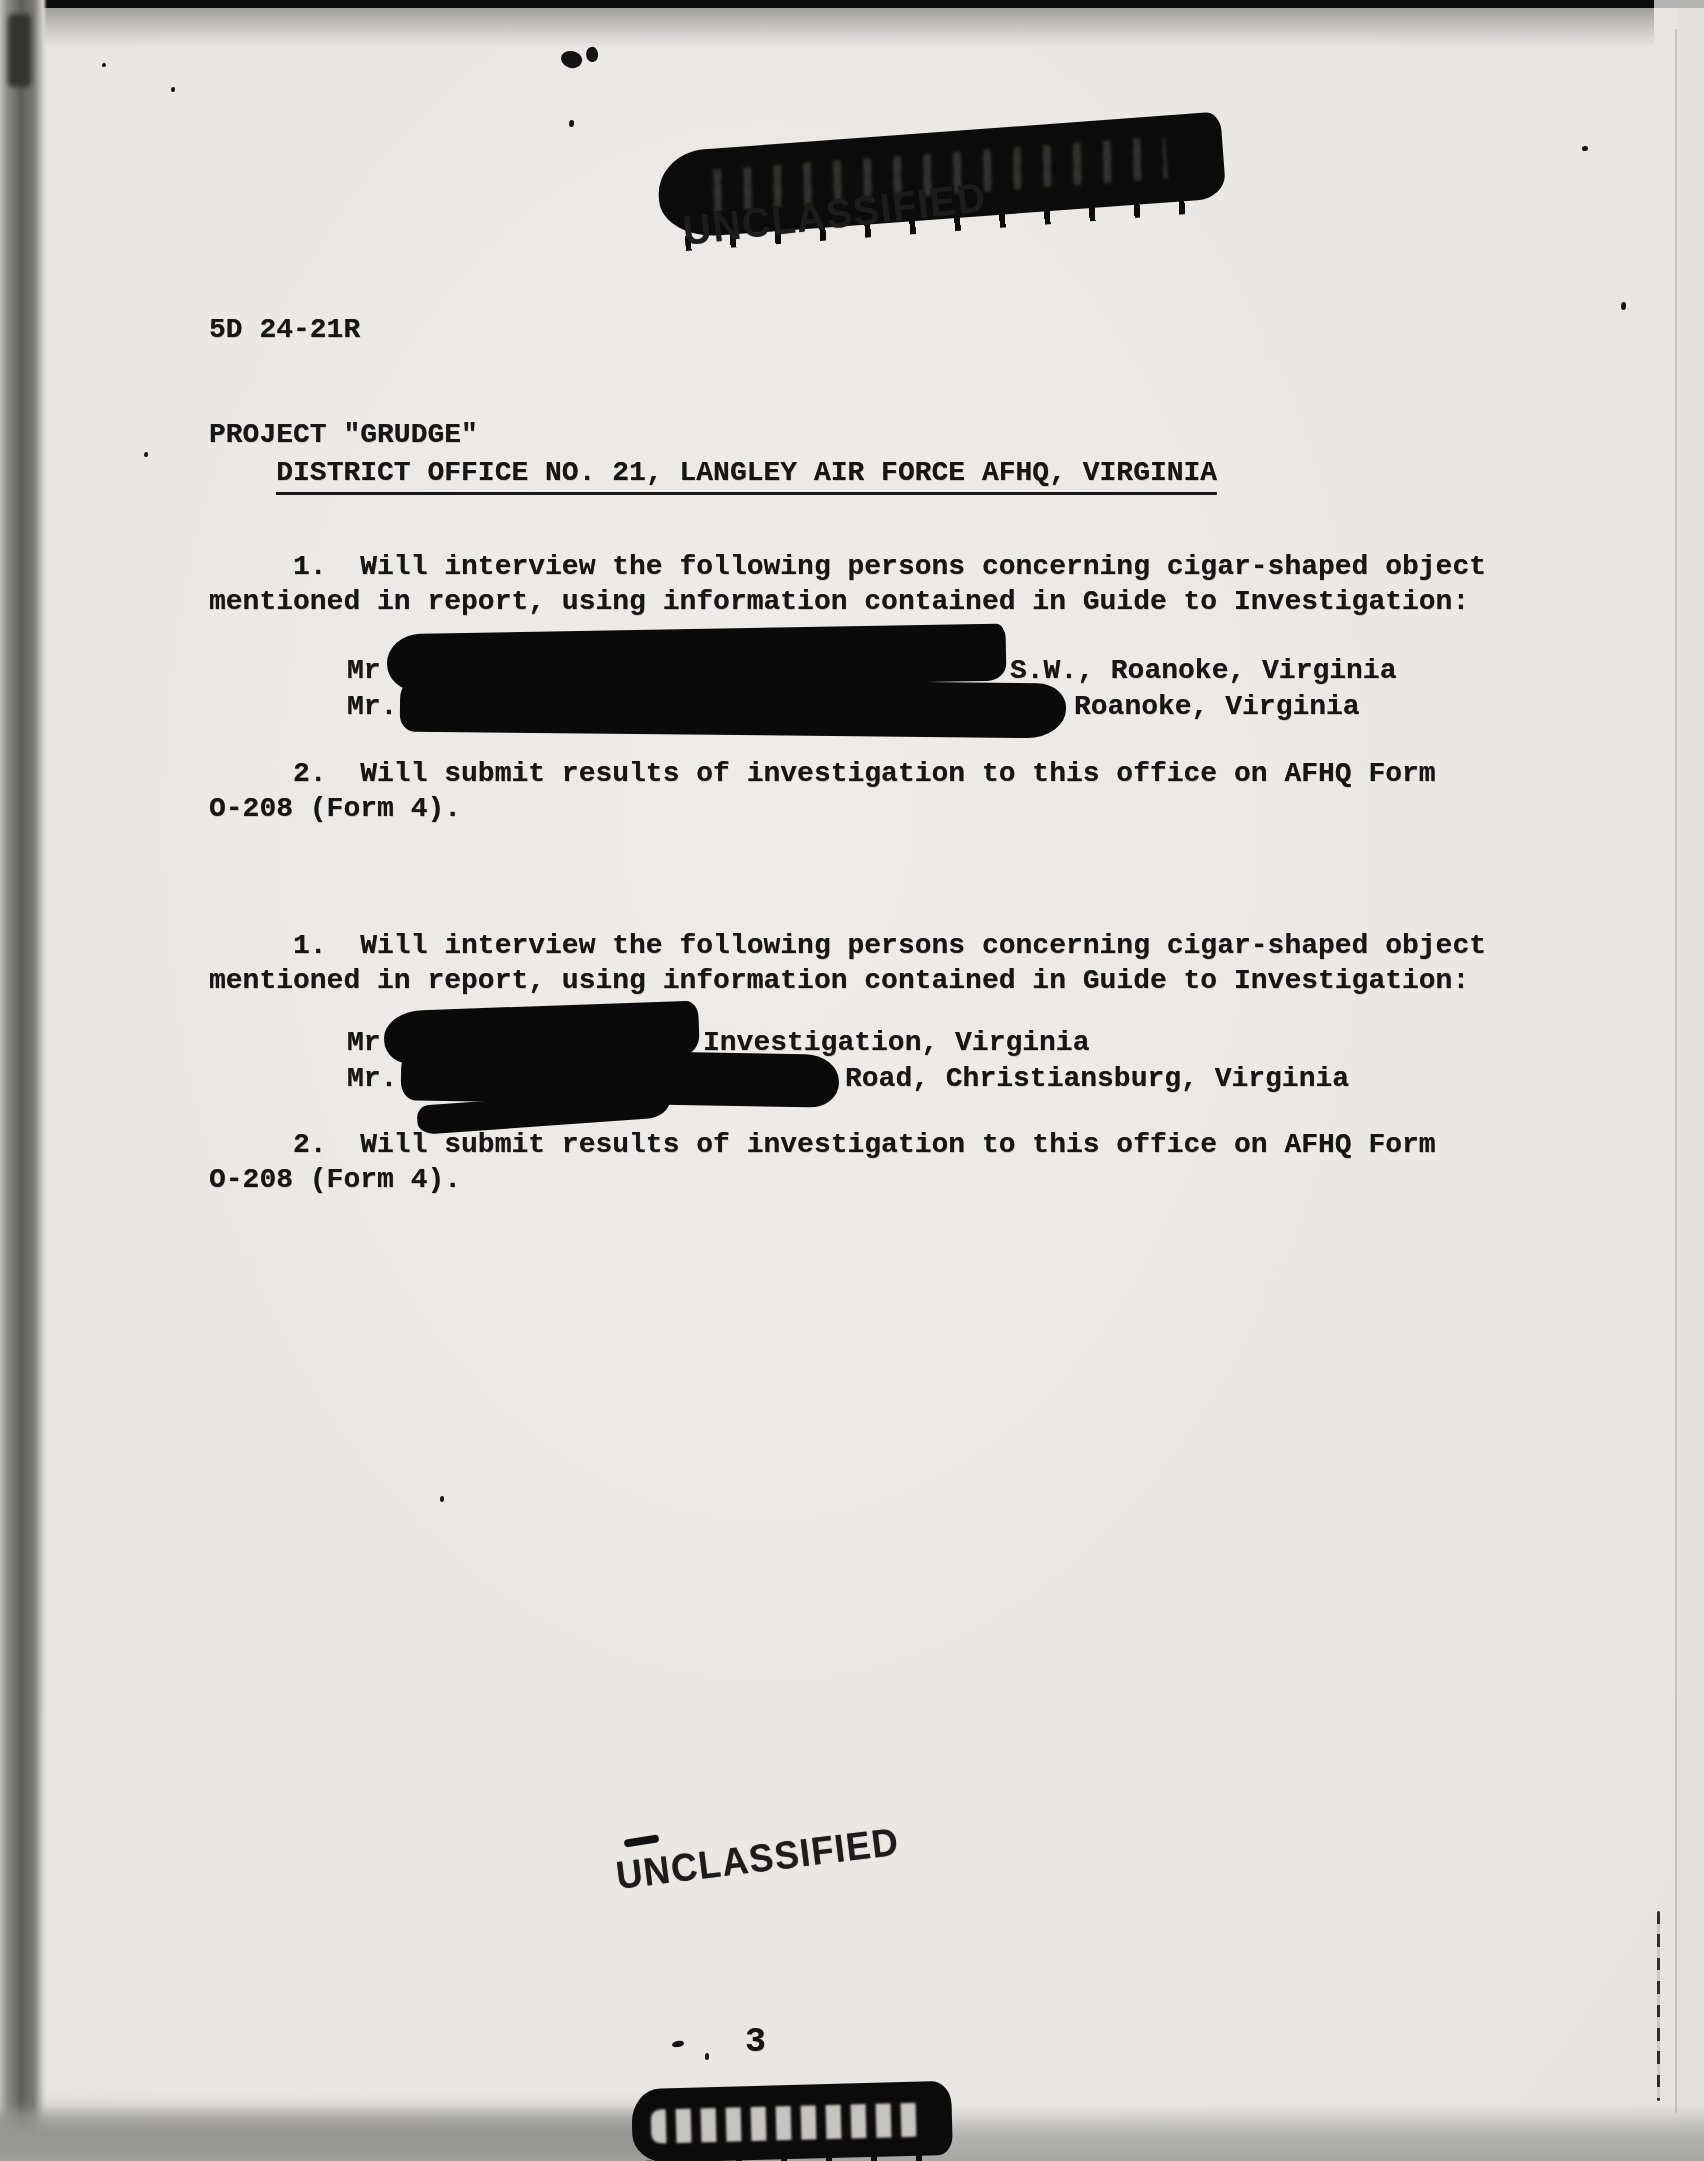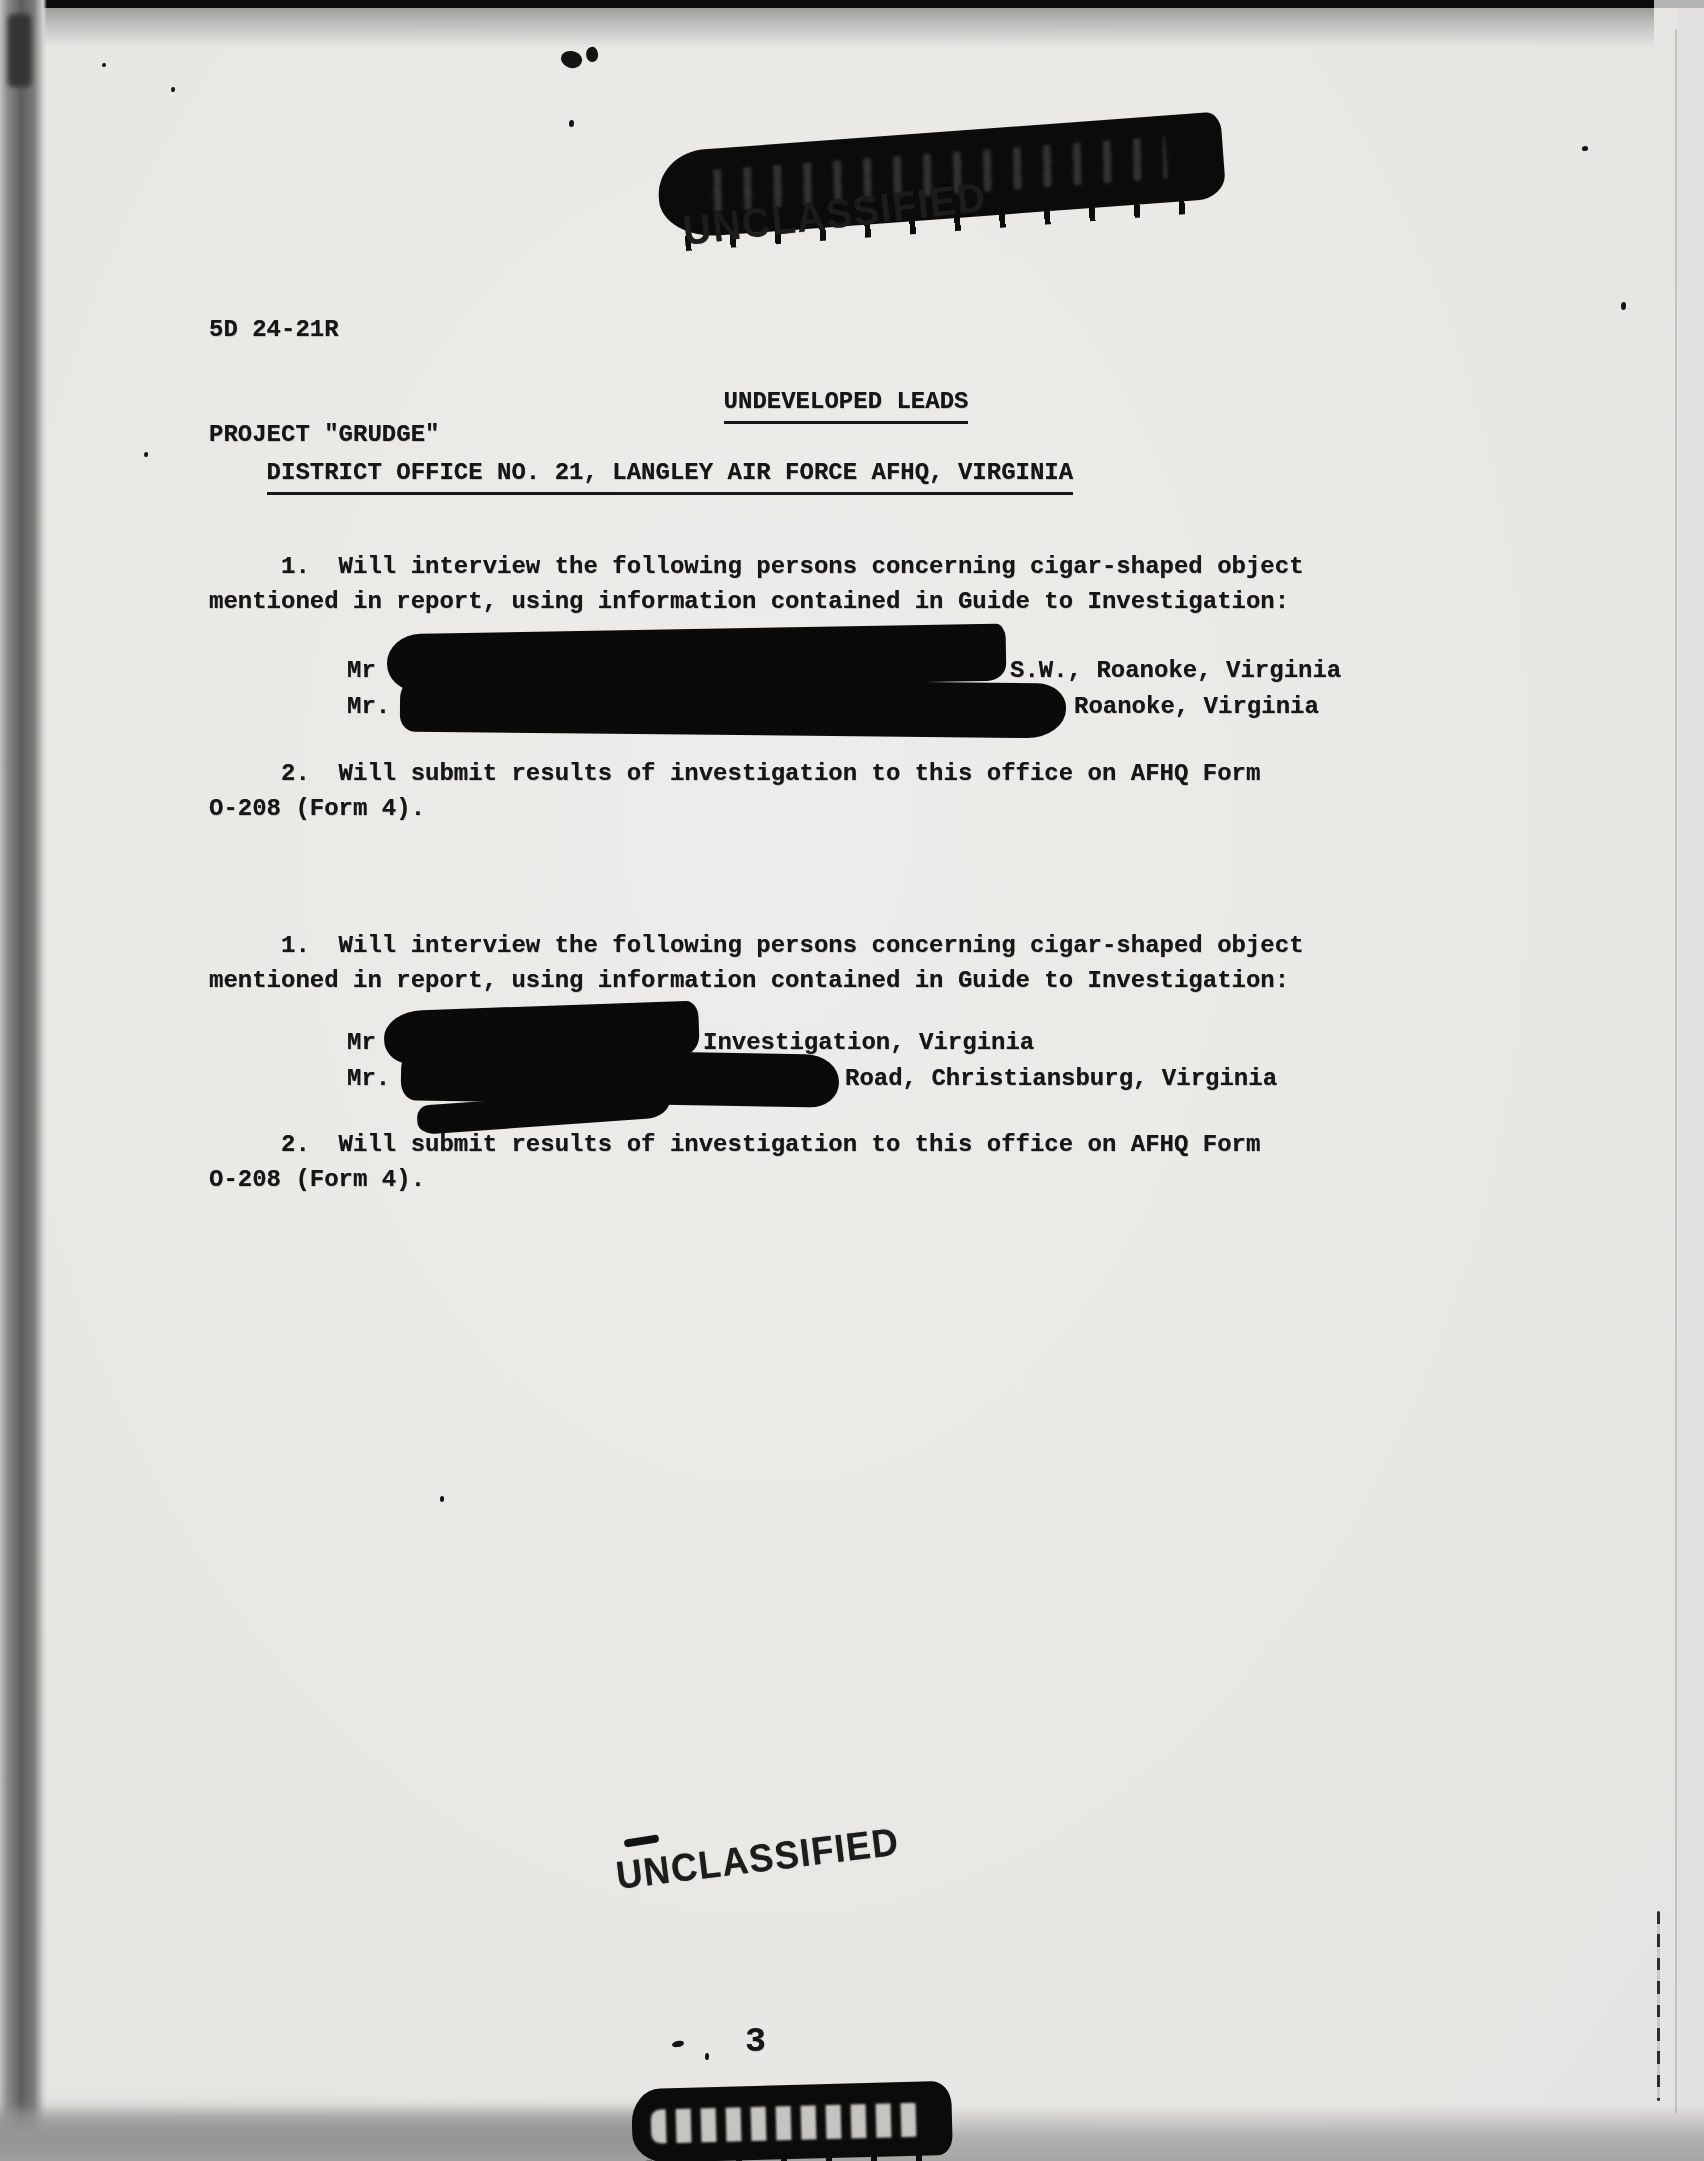--- a/index.html
+++ b/index.html
@@ -17,21 +17,21 @@
   .right-seam{position:absolute;left:1675px;top:29px;width:1.9px;height:2084px;background:rgba(110,110,108,0.30);}
   .right-dashes{position:absolute;left:1657px;top:1911px;width:2.9px;height:190px;
     background:repeating-linear-gradient(180deg,#2c2c2a 0 12.7px,rgba(44,44,42,0.15) 12.7px 23.4px);border-radius:1.5px;}
   .bottom-band{position:absolute;left:0;top:2105px;width:100%;height:56px;
     background:linear-gradient(180deg,rgba(181,181,179,0) 0%,#b2b2b0 55%,#a6a6a4 100%);}
   .bottom-blob{position:absolute;left:-58px;top:2112px;width:852px;height:46px;background:#8d8d8b;
     border-radius:22px;filter:blur(8.8px);opacity:.75;}
   .speck{position:absolute;background:#141414;border-radius:60% 45% 55% 50%;}
   
   .tw{position:absolute;font-family:"Liberation Mono","DejaVu Sans Mono",monospace;font-weight:700;
-    font-size:24px;line-height:35px;color:#161616;white-space:pre;
+    font-size:28px;line-height:35px;color:#161616;white-space:pre;
     text-shadow:0 0 0.5px rgba(22,22,22,.55),0.5px 0.5px 0 rgba(22,22,22,.18);}
   .u{display:inline-block;border-bottom:3.9px solid #181818;padding-bottom:1.5px;}
   
   .blob{position:absolute;background:#0a0a0a;}
   
   .stamp{position:absolute;font-family:"Liberation Sans",sans-serif;font-weight:700;color:#1c1c1c;
     letter-spacing:1.5px;transform-origin:left bottom;text-shadow:0 0 1px rgba(28,28,28,.5);white-space:pre;}
   .blot{position:absolute;background:#0b0b0b;}
   .blot .stems{position:absolute;left:4%;right:4%;bottom:-12.7px;height:14.6px;
     background:repeating-linear-gradient(90deg,#0c0c0c 0 5.8px,transparent 5.8px 45px);}
@@ -75,23 +75,20 @@
     <div class="stems"></div>
   </div>
 
   <div class="stamp" style="left:686px;top:208px;font-size:41px;transform:rotate(-6.5deg) scaleX(0.95);">UNCLASSIFIED</div>
 
   <div class="tw" style="left:209px;top:242px;">
     <div>5D 24-21R</div>
     <div>PROJECT "GRUDGE"</div>
   </div>
 
-  <div class="tw" style="left:666px;top:349px;">
-    <span class="u">UNDEVELOPED LEADS</span>
-  </div>
 
   <div class="tw" style="left:209px;top:420px;">
     <span class="u">DISTRICT OFFICE NO. 21, LANGLEY AIR FORCE AFHQ, VIRGINIA</span>
   </div>
 
 
   <div class="tw" style="left:209px;top:549px;">     1.  Will interview the following persons concerning cigar-shaped object
 mentioned in report, using information contained in Guide to Investigation:</div>
 
   <div class="blob" style="left:387px;top:629px;width:619px;height:57px;transform:rotate(-1deg);

